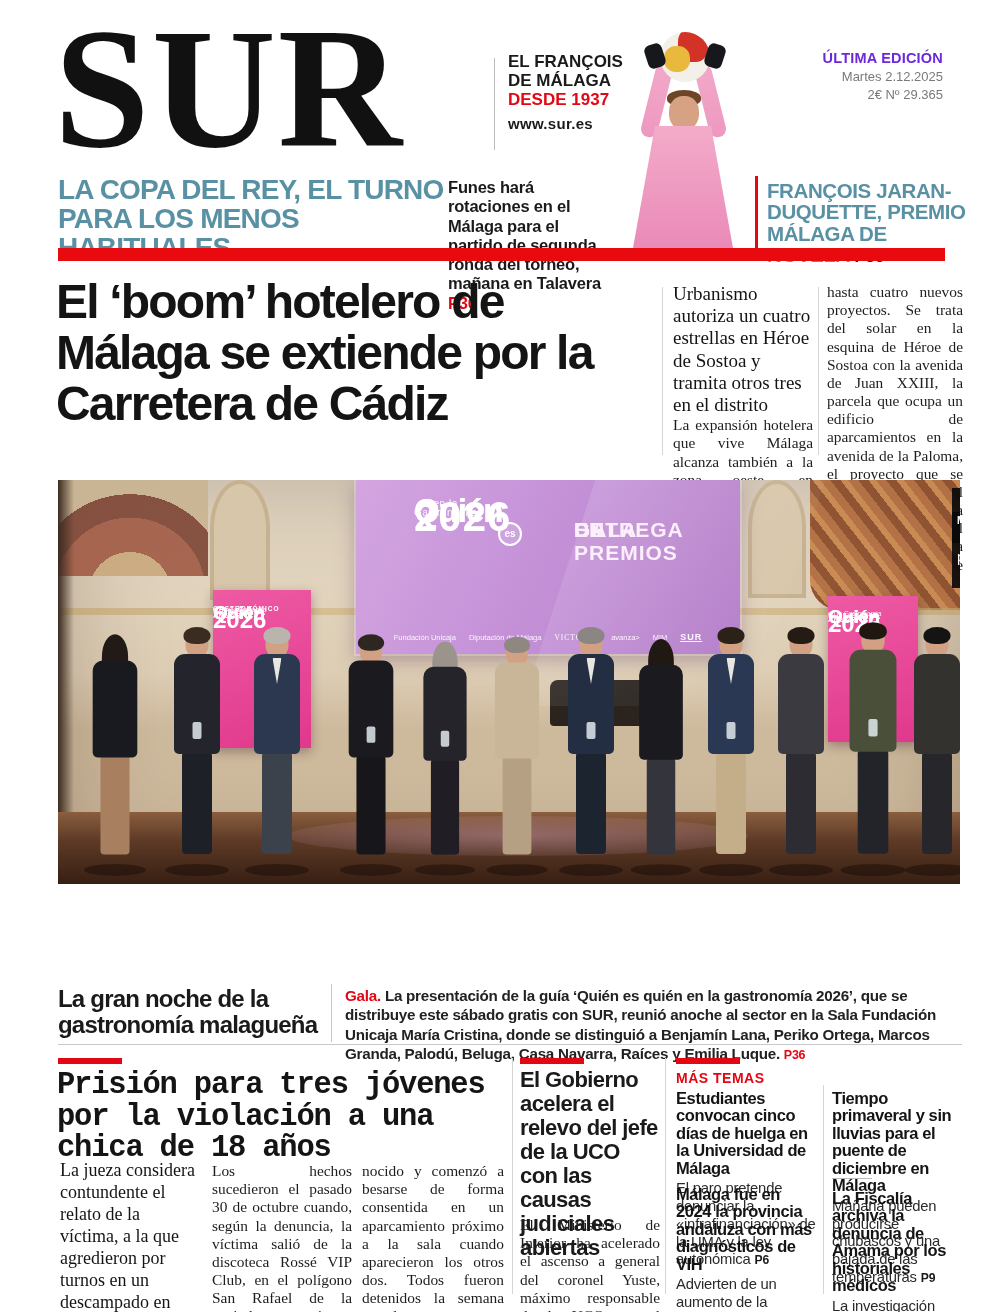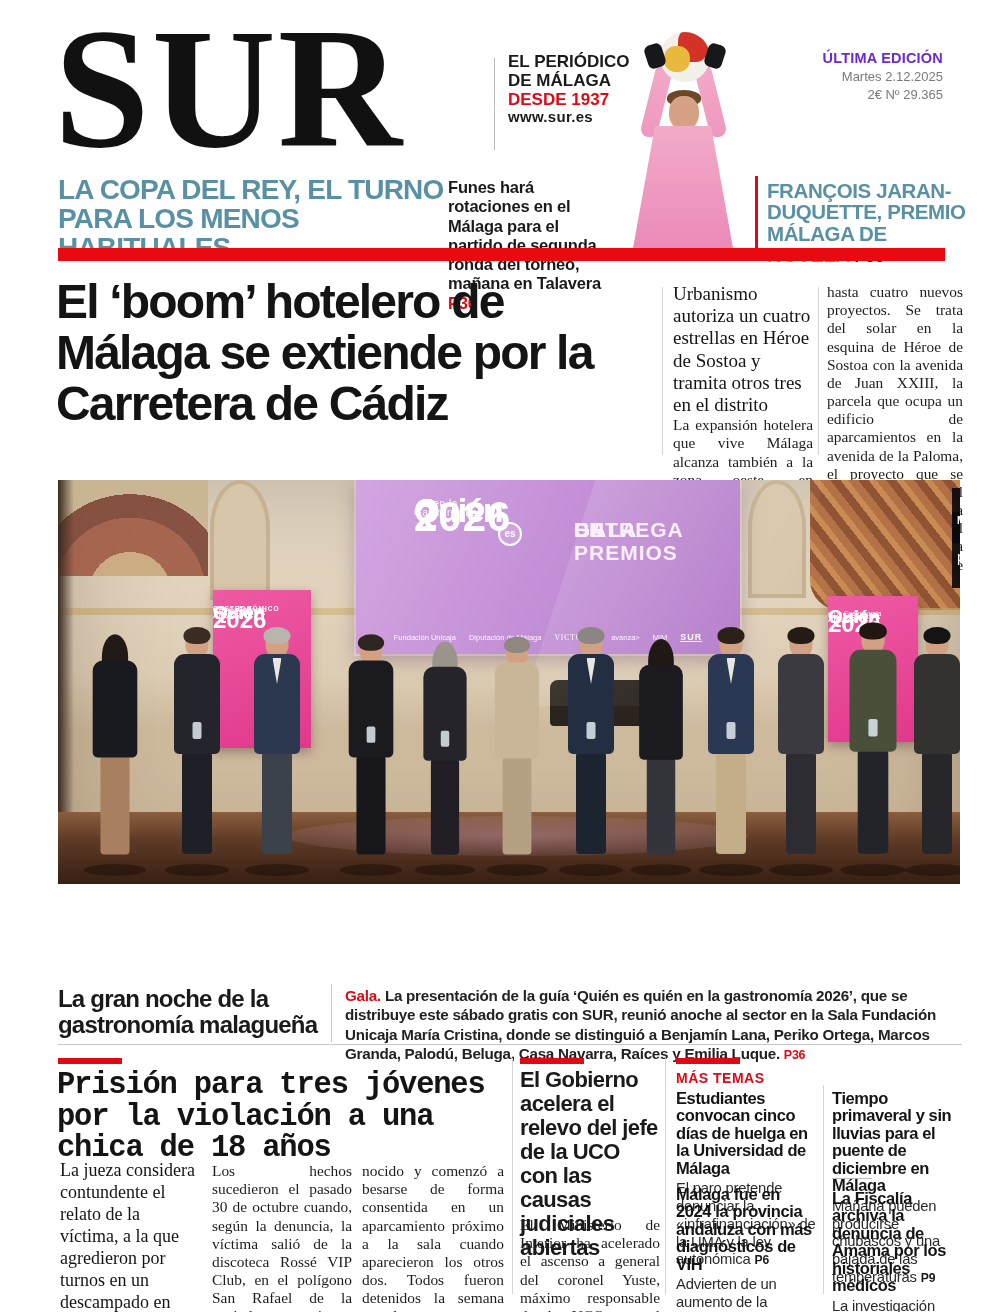--- a/index.html
+++ b/index.html
@@ -9,21 +9,21 @@
   .just{text-align:justify;}
   .pg-red{color:#e30613;font-weight:bold;}
   .pg-dark{color:#1a1a1a;font-weight:bold;font-size:.82em;letter-spacing:0;}
 
   
   .logo{left:54px;top:18px;font-family:"Liberation Serif",serif;font-weight:bold;
         font-size:172px;line-height:.82;letter-spacing:2px;color:#111;}
   .mast-divider{left:494px;top:58px;width:1px;height:92px;background:#bbb;}
   .tagline{left:508px;top:52px;font-weight:bold;font-size:17px;line-height:1.12;}
   .tagline .red{color:#e30613;}
-  .tagline .site{font-size:15px;letter-spacing:.3px;}
+  .tagline .site{margin-top:7px;font-size:15px;letter-spacing:.3px;}
   .edition{right:57px;top:48px;text-align:right;line-height:1.4;}
   .edition .ed1{font-weight:bold;font-size:14.5px;letter-spacing:.2px;color:#6d28d9;}
   .edition .ed2{font-size:13px;color:#7a7a7a;}
 
   
   .goalie{left:618px;top:30px;width:130px;height:218px;}
   .goalie>div{position:absolute;}
   .g-ball{left:42px;top:2px;width:50px;height:50px;border-radius:50%;background:#f3efe9;overflow:hidden;}
   .g-ball i{position:absolute;display:block;}
   .g-ball .r{left:18px;top:-4px;width:30px;height:34px;background:#d33326;border-radius:40%;}
@@ -157,21 +157,21 @@
   .mt-hr{left:832px;top:1178px;width:40px;height:1px;background:#bbb;}
 </style>
 </head>
 <body>
 
 <div class="page">
 
   <div class="abs logo">SUR</div>
   <div class="abs mast-divider"></div>
   <div class="abs tagline">
-    <div>EL PERIÓDICO</div>
+    <div>EL FRANÇOIS</div>
     <div>DE MÁLAGA</div>
     <div class="red">DESDE 1937</div>
     <div class="site">www.sur.es</div>
   </div>
 
   <div class="abs goalie">
     <div class="g-arm al"></div>
     <div class="g-arm ar"></div>
     <div class="g-ball">
         <i class="r"></i>

